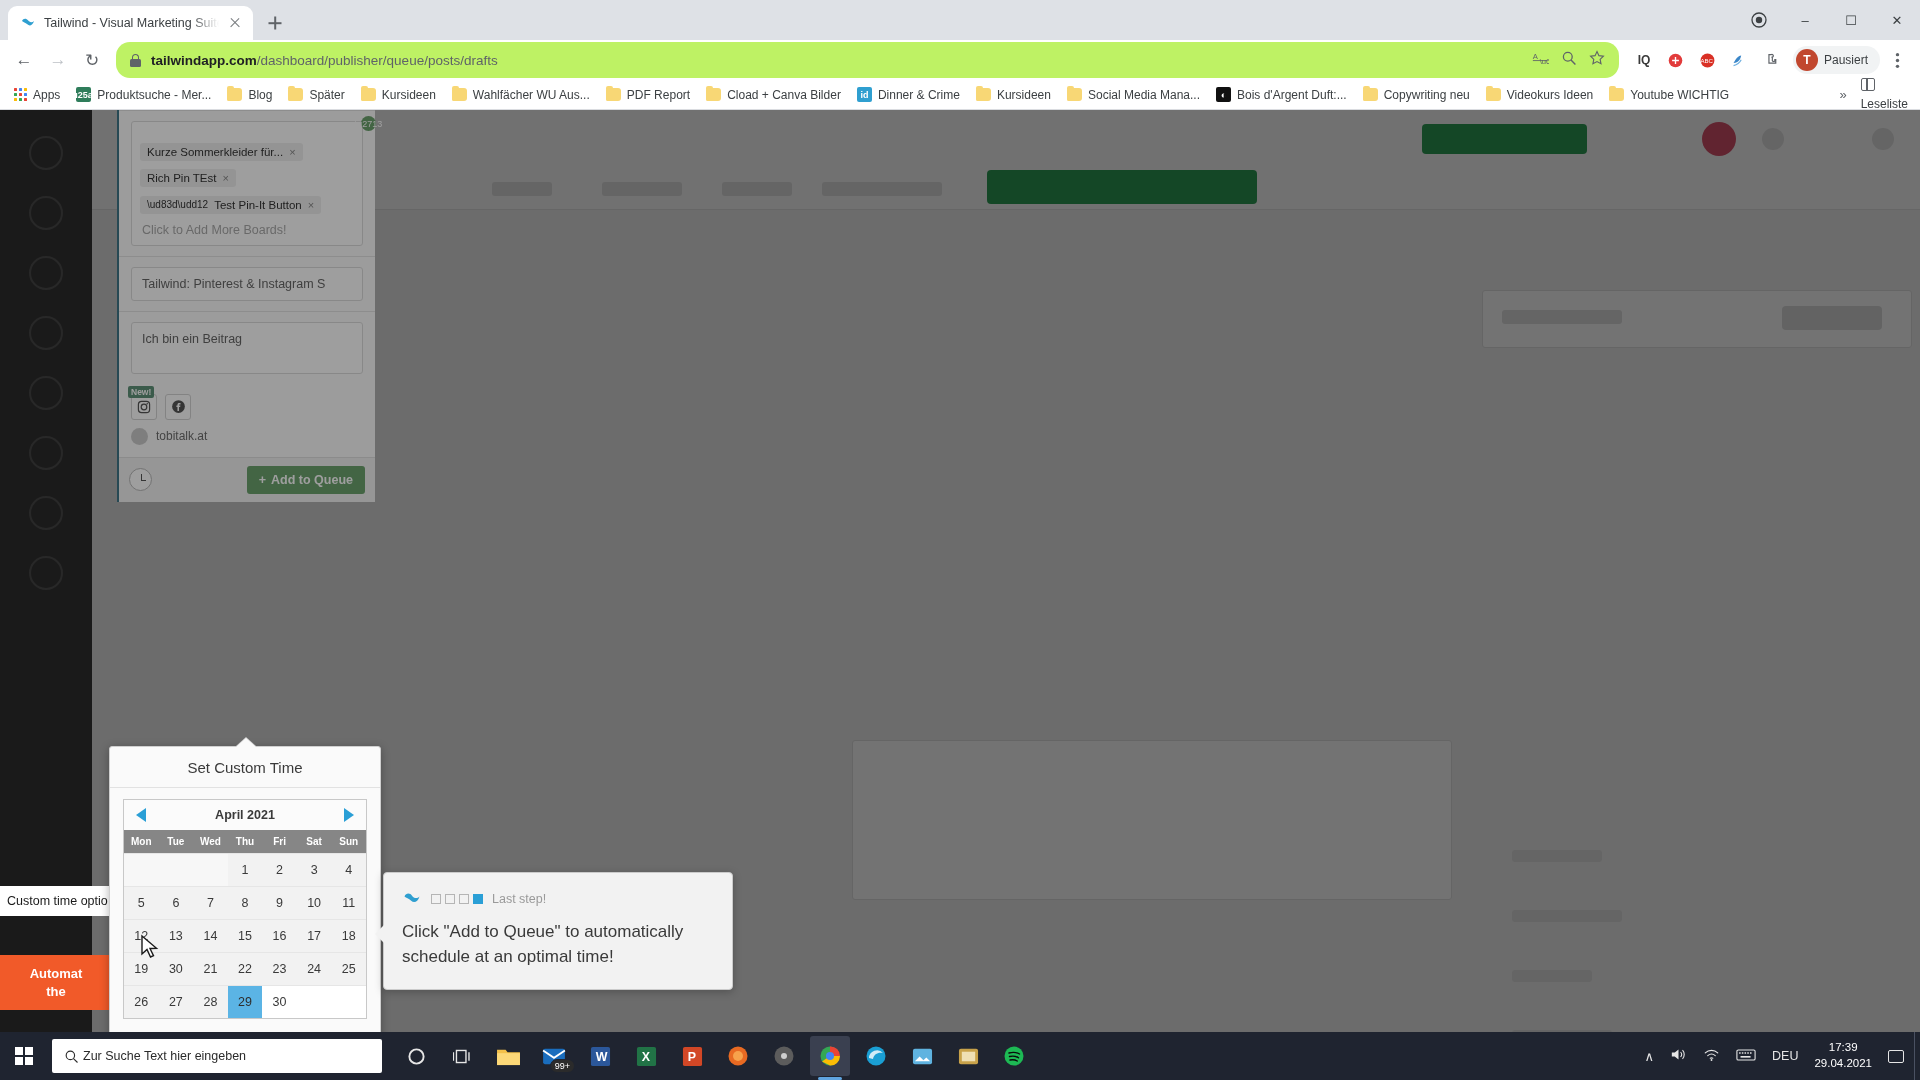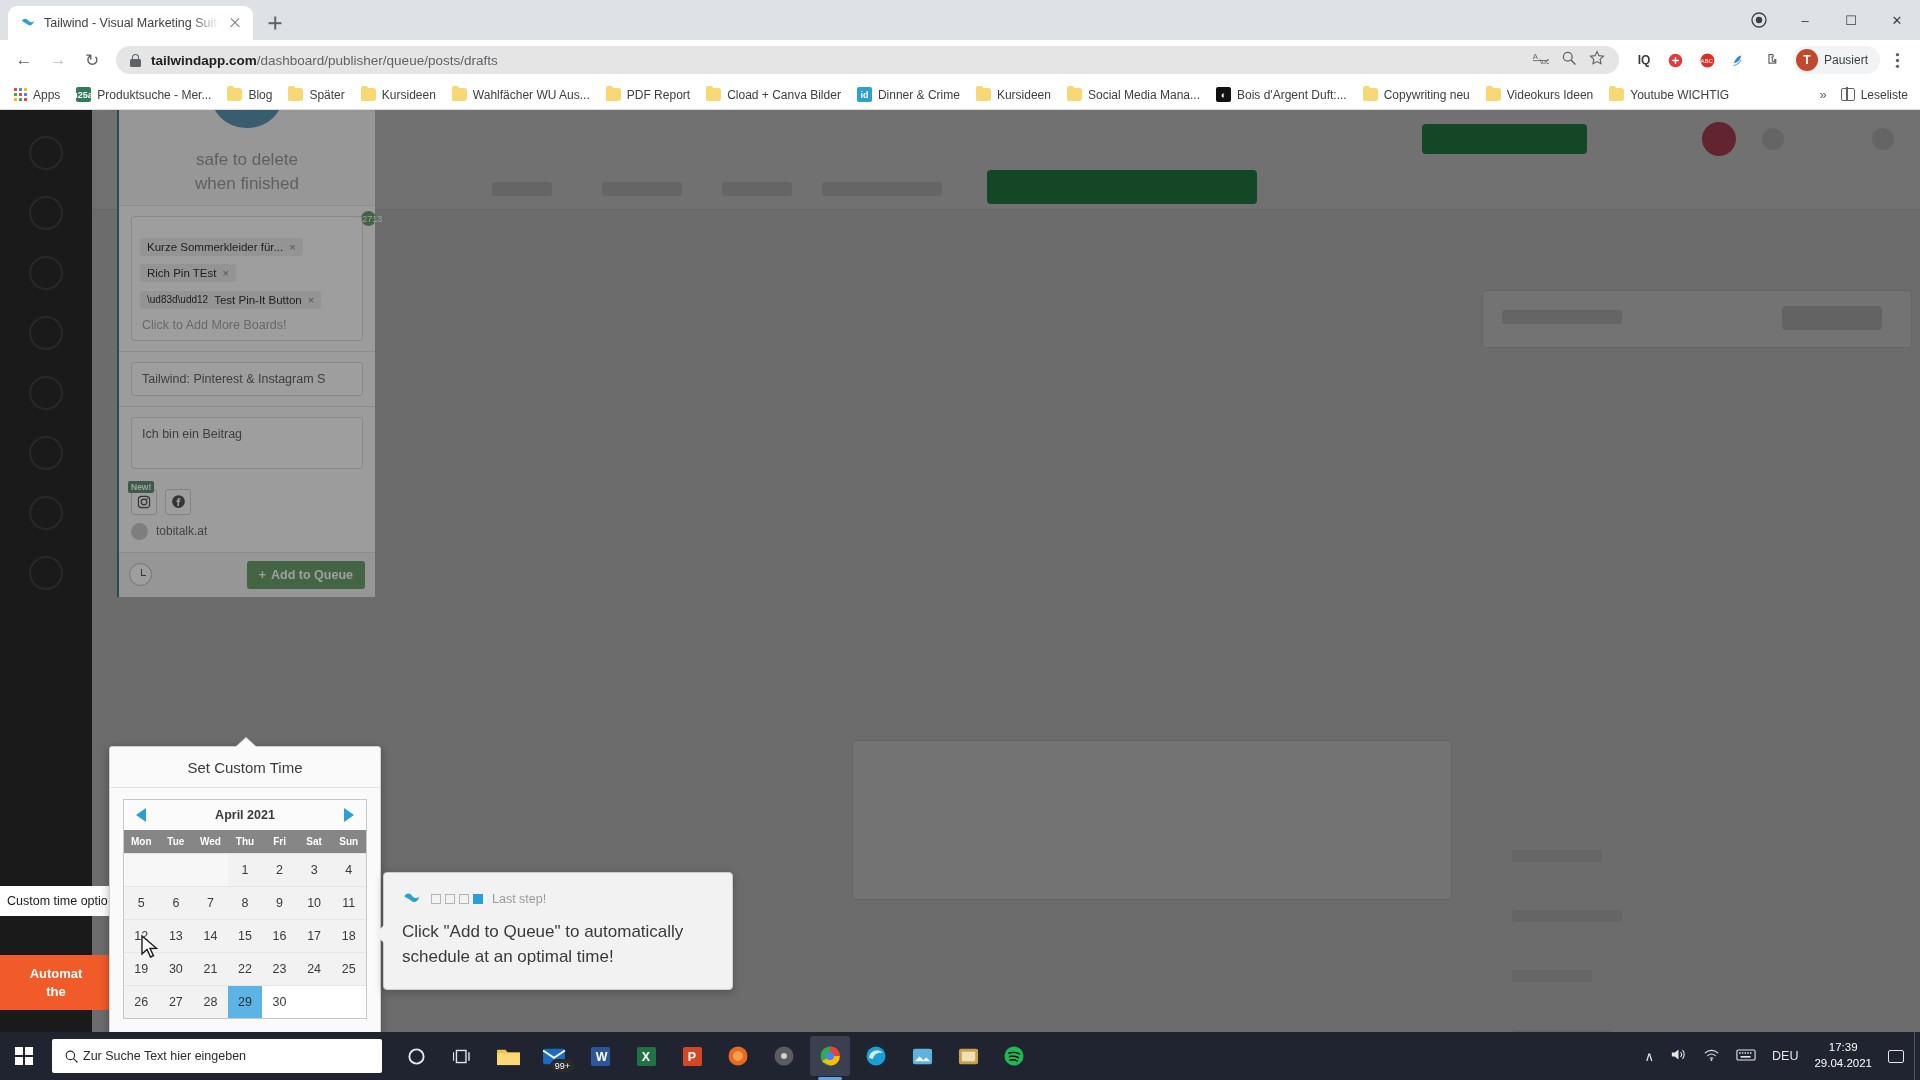--- a/index.html
+++ b/index.html
@@ -52,21 +52,21 @@
   .win-ico { color:#3c4043; font-size:13px; line-height:1; }
 
   .toolbar {
     height: 40px; background: #fff; display: flex; align-items: center;
     padding: 0 8px; gap: 2px;
   }
   .nav-btn { width: 32px; height: 32px; display:flex; align-items:center; justify-content:center;
              border-radius:50%; color:#5f6368; font-size:17px; }
   .nav-btn.disabled { color:#bdc1c6; }
   .omnibox {
-    flex: 1; height: 28px; background: #e5e5e5; border-radius: 14px;
+    flex: 1; height: 36px; background: #bef264; border-radius: 14px;
     display: flex; align-items: center; padding: 0 14px; gap: 10px;
     margin: 0 6px; min-width: 0;
   }
   .lock { width: 11px; height: 13px; position: relative; flex:none; }
   .lock-body { position:absolute; bottom:0; width:11px; height:8px; background:#5f6368; border-radius:1.5px;}
   .lock-shack { position:absolute; top:0; left:2.2px; width:6.6px; height:7px;
                 border:1.7px solid #5f6368; border-bottom:none; border-radius:4px 4px 0 0;}
   .url { font-size: 13.5px; color: #202124; white-space: nowrap; }
   .url .dim { color:#5f6368; }
   .omni-icons { margin-left:auto; display:flex; align-items:center; gap:12px; }
@@ -96,21 +96,21 @@
   .bm-apps i { background:#5f6368; border-radius:.5px; }
   .bm-apps i:nth-child(1){background:#ea4335}.bm-apps i:nth-child(2){background:#4285f4}
   .bm-apps i:nth-child(3){background:#fbbc04}.bm-apps i:nth-child(4){background:#34a853}
   .bm-apps i:nth-child(5){background:#ea4335}.bm-apps i:nth-child(6){background:#4285f4}
   .bm-apps i:nth-child(7){background:#fbbc04}.bm-apps i:nth-child(8){background:#34a853}
   .bm-apps i:nth-child(9){background:#ea4335}
   .bm-img { width:15px; height:15px; border-radius:2px; flex:none; display:flex;
             align-items:center; justify-content:center; font-size:9px; color:#fff; font-weight:bold;}
   .bm-overflow { margin-left:auto; display:flex; align-items:center; gap:14px; padding-right:6px; }
   .chev2 { font-size:13px; color:#5f6368; }
-  .reading { display:flex; align-items:flex-start; gap:6px; }
+  .reading { display:flex; align-items:flex-start; gap:6px;flex-direction:column; }
   .reading-ico { width:14px; height:13px; border:1.5px solid #5f6368; border-radius:2px;
                  position:relative; }
   .reading-ico:after{content:"";position:absolute;left:4.5px;top:-1.5px;width:1.5px;height:13px;background:#5f6368;}
 
   
   .page { position:absolute; left:0; top:110px; width:1920px; height:970px; background:#fff;
           overflow:hidden; }
   .scrim { position:absolute; inset:0; background:rgba(0,0,0,0.55); }
 
   
@@ -497,27 +497,20 @@
         <div class="ghost" style="left:1420px;top:700px;width:110px;height:12px"></div>
         <div class="ghost" style="left:1420px;top:760px;width:80px;height:12px"></div>
         <div class="ghost" style="left:1420px;top:820px;width:100px;height:12px"></div>
 
       </div>
     </div>
 
     <div class="scrim"></div>
 
     <div class="composer composer-dim">
-      <div class="comp-imgbox">
-        <div class="comp-blob"></div>
-        <div class="comp-imgtxt">
-          <div>safe to delete</div>
-          <div>when finished</div>
-        </div>
-      </div>
 
       <div class="comp-section">
         <div class="boards">
           <div class="board-check">\u2713</div>
           <div class="board-chip">
             <span>Kurze Sommerkleider für...</span>
             <span class="chip-x">×</span>
           </div><br>
           <div class="board-chip">
             <span>Rich Pin TEst</span>

